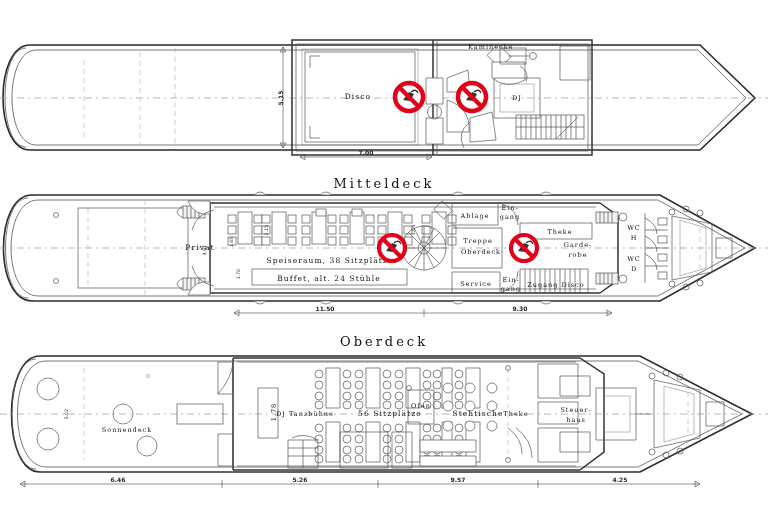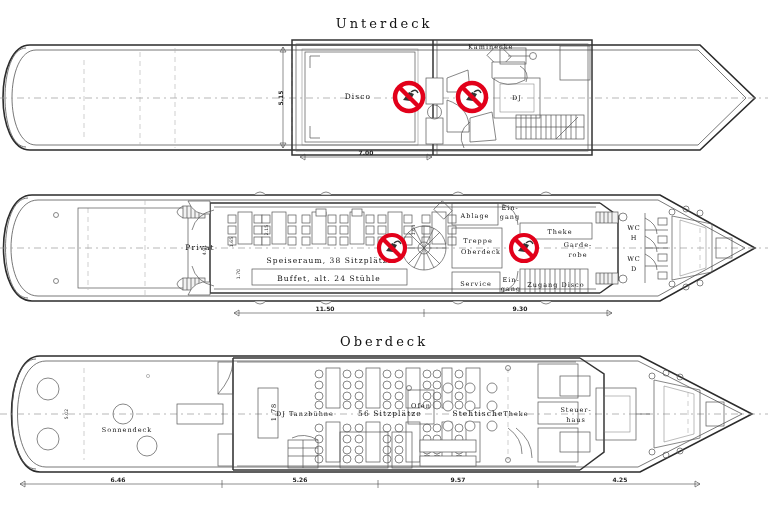--- a/index.html
+++ b/index.html
@@ -21,21 +21,20 @@
   .dimline{stroke:#444;stroke-width:0.6;fill:none;}
   .lbl{font-family:"DejaVu Serif",serif;font-size:7.5px;letter-spacing:1.1px;fill:#111;}
   .lbl-sm{font-family:"DejaVu Serif",serif;font-size:6.5px;letter-spacing:1px;fill:#111;}
   .dimtxt{font-family:"DejaVu Sans",sans-serif;font-size:6px;fill:#222;font-weight:bold;}
   .dimtiny{font-family:"DejaVu Sans",sans-serif;font-size:4.6px;fill:#333;}
 </style>
 </head>
 <body>
 
 <div class="deck" style="top:0px;height:168px;">
-  <div class="deck-title" style="top:16px;">Unterdeck</div>
 
   <svg width="768" height="168">
 
     <path class="hull" d="M30,45 L700,45 L755,98 L700,150 L30,150
                           C-6,150 -6,45 30,45 Z"></path>
     <path class="hull2" d="M36,50 L698,50 L746,98 L698,145 L36,145
                           C4,145 4,50 36,50 Z"></path>
     <path class="hull2" d="M26,48 C-2,48 -2,147 26,147"></path>
 
     <line class="dash" x1="0" y1="98" x2="768" y2="98"></line>
@@ -120,20 +119,21 @@
     <g transform="translate(472,97)">
       <circle cx="0" cy="0" r="14" fill="#ffffff" stroke="#e2001a" stroke-width="4.5"></circle>
       <path d="M-6,3 l6,-8 l5,2 l-4,7 Z" fill="#333"></path>
       <path d="M2,-5 q5,-4 7,1" fill="none" stroke="#333" stroke-width="1.4"></path>
       <line x1="-10" y1="-10" x2="10" y2="10" stroke="#e2001a" stroke-width="4.5"></line>
     </g>
   </svg>
 </div>
 
 <div class="deck" style="top:168px;height:160px;">
+  <div class="deck-title" style="top:8px;">Mitteldeck</div>
 
   <svg width="768" height="160">
 
     <path class="hull" d="M32,27 L660,27 L755,80 L660,133 L32,133
                           C-6,133 -6,27 32,27 Z"></path>
     <path class="hull2" d="M38,32 L658,32 L745,80 L658,128 L38,128
                           C2,128 2,32 38,32 Z"></path>
     <path class="hull2" d="M28,30 C-2,30 -2,130 28,130"></path>
 
     <line class="dash" x1="0" y1="80" x2="768" y2="80"></line>

